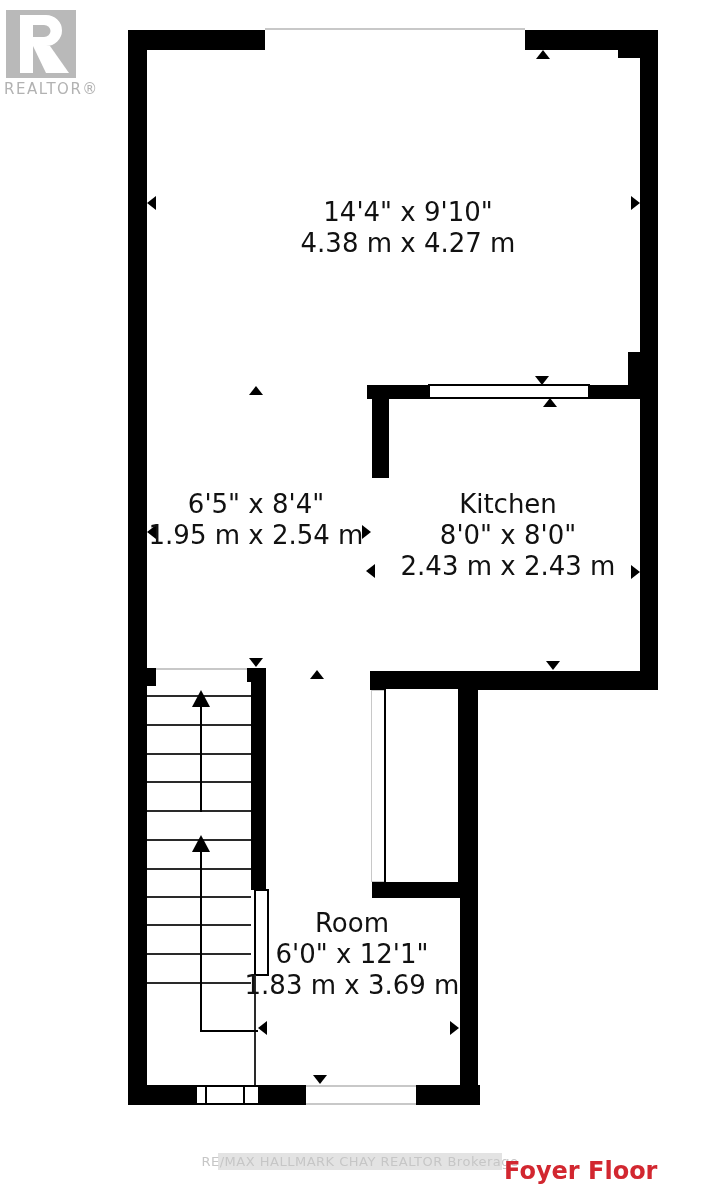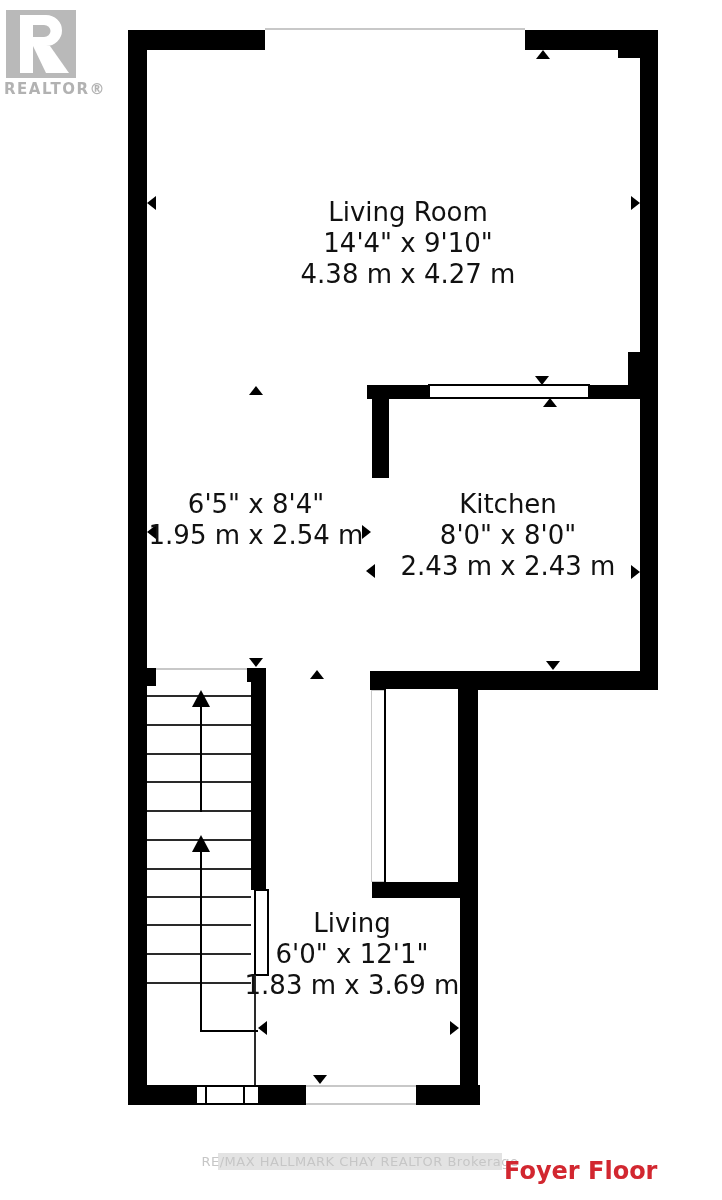--- a/index.html
+++ b/index.html
@@ -15,21 +15,21 @@
   .sideline{position:absolute;background:#2a2a2a;}
   .shaft{position:absolute;background:#000;}
   .tri{position:absolute;width:0;height:0;}
   .tu{border-left:7px solid transparent;border-right:7px solid transparent;border-bottom:9px solid #000;}
   .td{border-left:7px solid transparent;border-right:7px solid transparent;border-top:9px solid #000;}
   .tl{border-top:7px solid transparent;border-bottom:7px solid transparent;border-right:9px solid #000;}
   .tr{border-top:7px solid transparent;border-bottom:7px solid transparent;border-left:9px solid #000;}
   .tu.big{border-left:9px solid transparent;border-right:9px solid transparent;border-bottom:17px solid #000;}
   .room-label{position:absolute;transform:translateX(-50%);text-align:center;color:#111;
               font-size:26px;line-height:31px;white-space:nowrap;}
-  .logo-word{position:absolute;left:4px;top:80px;font-size:15px;letter-spacing:1.5px;color:#b2b2b2;font-weight:bold;}
+  .logo-word{position:absolute;left:4px;top:80px;font-size:15px;letter-spacing:1.5px;color:#b2b2b2;}
   .watermark-band{position:absolute;left:218px;top:1153px;width:284px;height:17px;background:#e3e3e3;
                   display:flex;align-items:center;justify-content:center;}
   .watermark-text{font-size:13px;color:#c6c6c6;white-space:nowrap;letter-spacing:0.5px;}
   .floor-label{position:absolute;left:504px;top:1157px;font-size:24px;font-weight:bold;color:#d22730;
                white-space:nowrap;}
 </style>
 </head>
 <body>
 
 <div id="canvas">
@@ -107,35 +107,34 @@
   <div class="tri tl" style="left:366px;top:564px;"></div>
   <div class="tri tr" style="left:631px;top:565px;"></div>
   <div class="tri td" style="left:249px;top:658px;"></div>
   <div class="tri tu" style="left:310px;top:670px;"></div>
   <div class="tri td" style="left:546px;top:661px;"></div>
   <div class="tri tl" style="left:258px;top:1021px;"></div>
   <div class="tri tr" style="left:450px;top:1021px;"></div>
   <div class="tri td" style="left:313px;top:1075px;"></div>
 
   <div class="room-label" style="left:408px;top:197px;">
-    <div>Living Room</div>
     <div>14'4" x 9'10"</div>
     <div>4.38 m x 4.27 m</div>
   </div>
   <div class="room-label" style="left:256px;top:489px;">
     <div>6'5" x 8'4"</div>
     <div>1.95 m x 2.54 m</div>
   </div>
   <div class="room-label" style="left:508px;top:489px;">
     <div>Kitchen</div>
     <div>8'0" x 8'0"</div>
     <div>2.43 m x 2.43 m</div>
   </div>
   <div class="room-label" style="left:352px;top:908px;">
-    <div>Living</div>
+    <div>Room</div>
     <div>6'0" x 12'1"</div>
     <div>1.83 m x 3.69 m</div>
   </div>
 
   <div class="watermark-band">
     <span class="watermark-text">RE/MAX HALLMARK CHAY REALTOR  Brokerage</span>
   </div>
   <div class="floor-label">Foyer Floor</div>
 
 </div>

